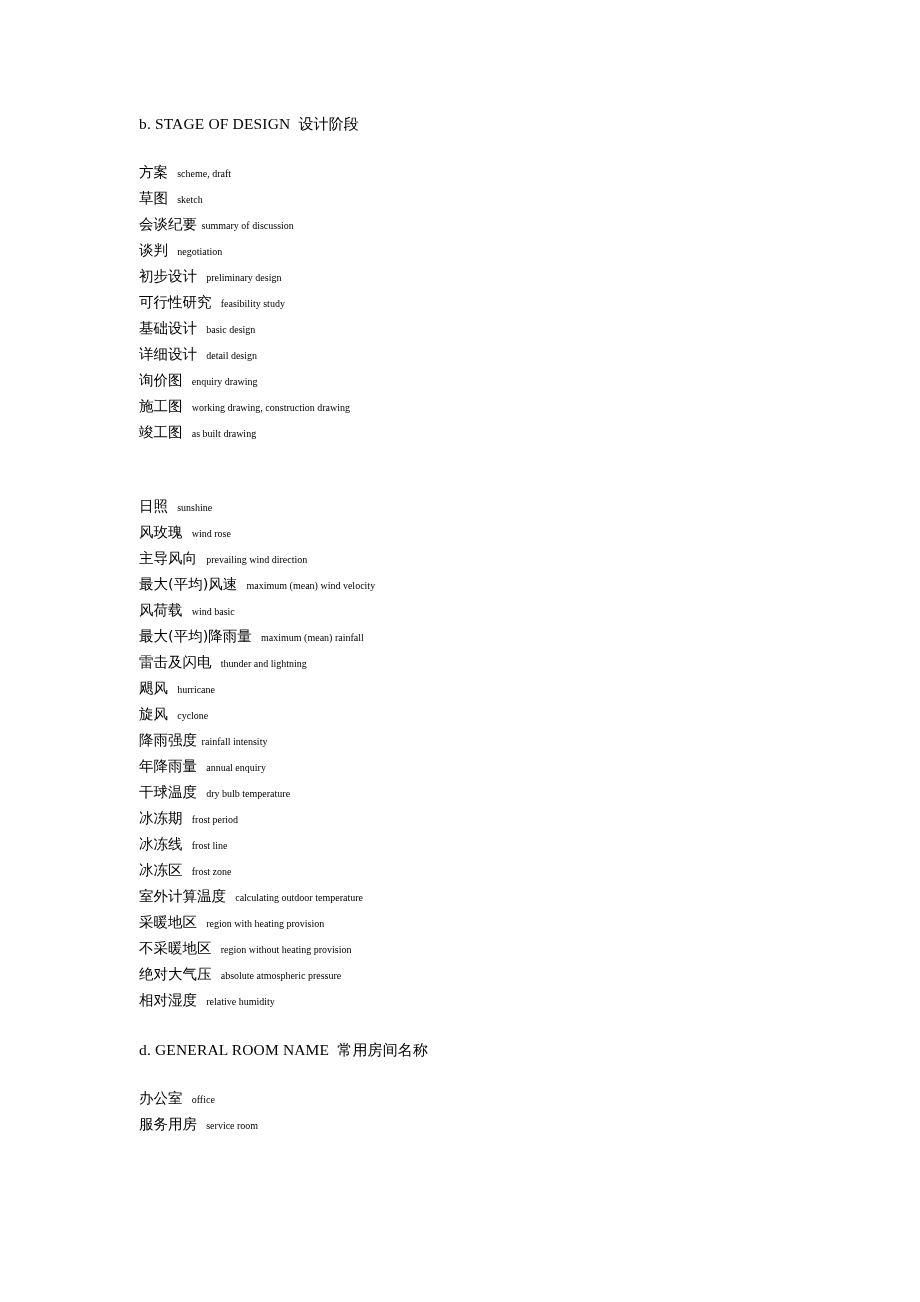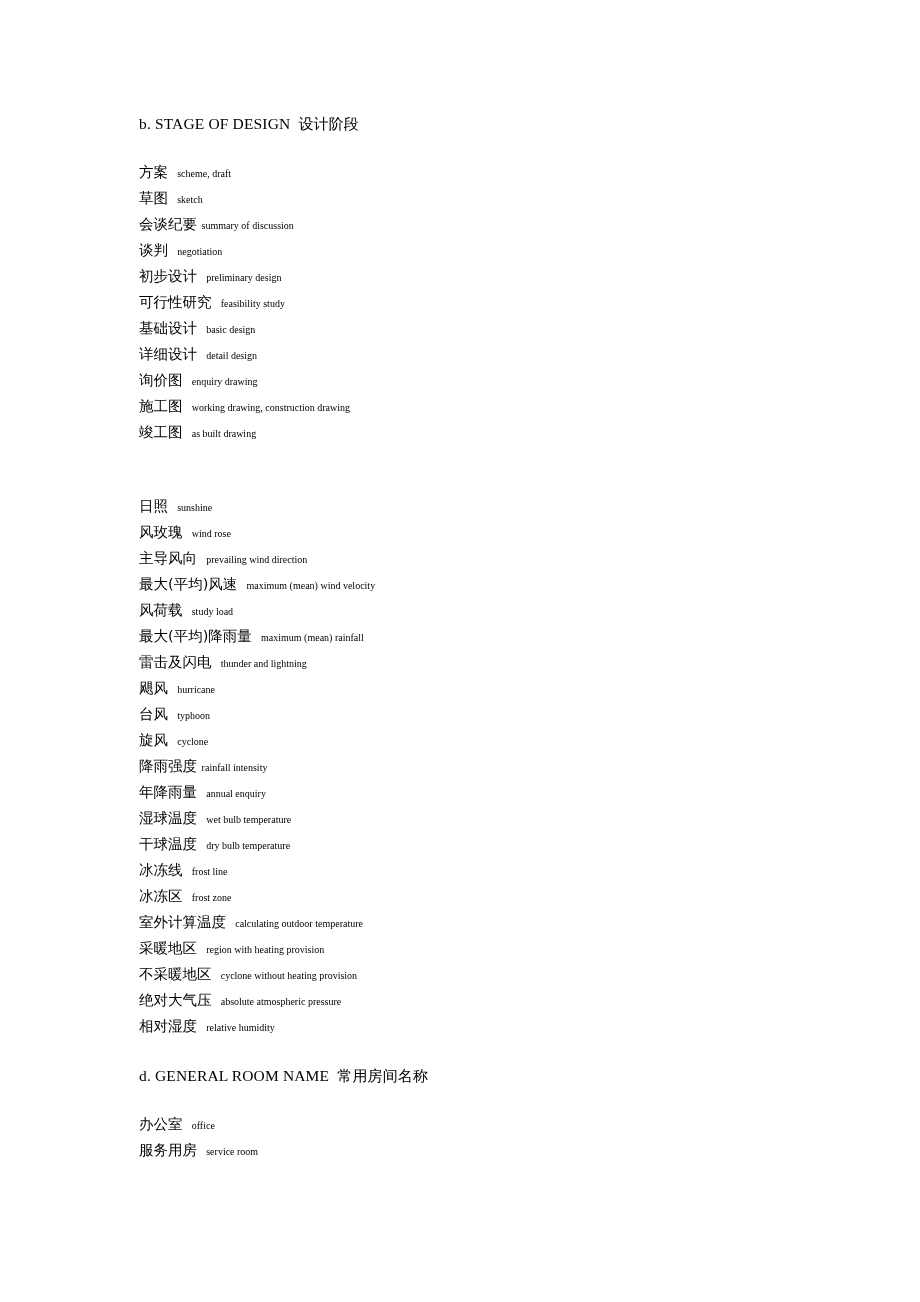--- a/index.html
+++ b/index.html
@@ -96,35 +96,34 @@
       <div class="blank-line">&nbsp;</div>
     </div>
 
     <div class="section">
       <div class="blank-line">&nbsp;</div>
       <ul class="entry-list">
         <li class="entry"><span class="term">日照</span><span class="term">  </span><span class="gloss">sunshine</span></li>
         <li class="entry"><span class="term">风玫瑰</span><span class="term">  </span><span class="gloss">wind rose</span></li>
         <li class="entry"><span class="term">主导风向</span><span class="term">  </span><span class="gloss">prevailing wind direction</span></li>
         <li class="entry"><span class="term">最大(平均)风速</span><span class="term">  </span><span class="gloss">maximum (mean) wind velocity</span></li>
-        <li class="entry"><span class="term">风荷载</span><span class="term">  </span><span class="gloss">study load</span></li>
+        <li class="entry"><span class="term">风荷载</span><span class="term">  </span><span class="gloss">wind basic</span></li>
         <li class="entry"><span class="term">最大(平均)降雨量</span><span class="term">  </span><span class="gloss">maximum (mean) rainfall</span></li>
         <li class="entry"><span class="term">雷击及闪电</span><span class="term">  </span><span class="gloss">thunder and lightning</span></li>
         <li class="entry"><span class="term">飓风</span><span class="term">  </span><span class="gloss">hurricane</span></li>
-        <li class="entry"><span class="term">台风</span><span class="term">  </span><span class="gloss">typhoon</span></li>
         <li class="entry"><span class="term">旋风</span><span class="term">  </span><span class="gloss">cyclone</span></li>
         <li class="entry"><span class="term">降雨强度</span><span class="term"> </span><span class="gloss">rainfall intensity</span></li>
         <li class="entry"><span class="term">年降雨量</span><span class="term">  </span><span class="gloss">annual enquiry</span></li>
-        <li class="entry"><span class="term">湿球温度</span><span class="term">  </span><span class="gloss">wet bulb temperature</span></li>
         <li class="entry"><span class="term">干球温度</span><span class="term">  </span><span class="gloss">dry bulb temperature</span></li>
+        <li class="entry"><span class="term">冰冻期</span><span class="term">  </span><span class="gloss">frost period</span></li>
         <li class="entry"><span class="term">冰冻线</span><span class="term">  </span><span class="gloss">frost line</span></li>
         <li class="entry"><span class="term">冰冻区</span><span class="term">  </span><span class="gloss">frost zone</span></li>
         <li class="entry"><span class="term">室外计算温度</span><span class="term">  </span><span class="gloss">calculating outdoor temperature</span></li>
         <li class="entry"><span class="term">采暖地区</span><span class="term">  </span><span class="gloss">region with heating provision</span></li>
-        <li class="entry"><span class="term">不采暖地区</span><span class="term">  </span><span class="gloss">cyclone without heating provision</span></li>
+        <li class="entry"><span class="term">不采暖地区</span><span class="term">  </span><span class="gloss">region without heating provision</span></li>
         <li class="entry"><span class="term">绝对大气压</span><span class="term">  </span><span class="gloss">absolute atmospheric pressure</span></li>
         <li class="entry"><span class="term">相对湿度</span><span class="term">  </span><span class="gloss">relative humidity</span></li>
       </ul>
       <div class="blank-line">&nbsp;</div>
     </div>
 
     <div class="section">
       <div class="section-heading"><span>d.</span> <span>GENERAL ROOM NAME</span>  <span class="cn">常用房间名称</span></div>
       <div class="blank-line">&nbsp;</div>
       <ul class="entry-list">

